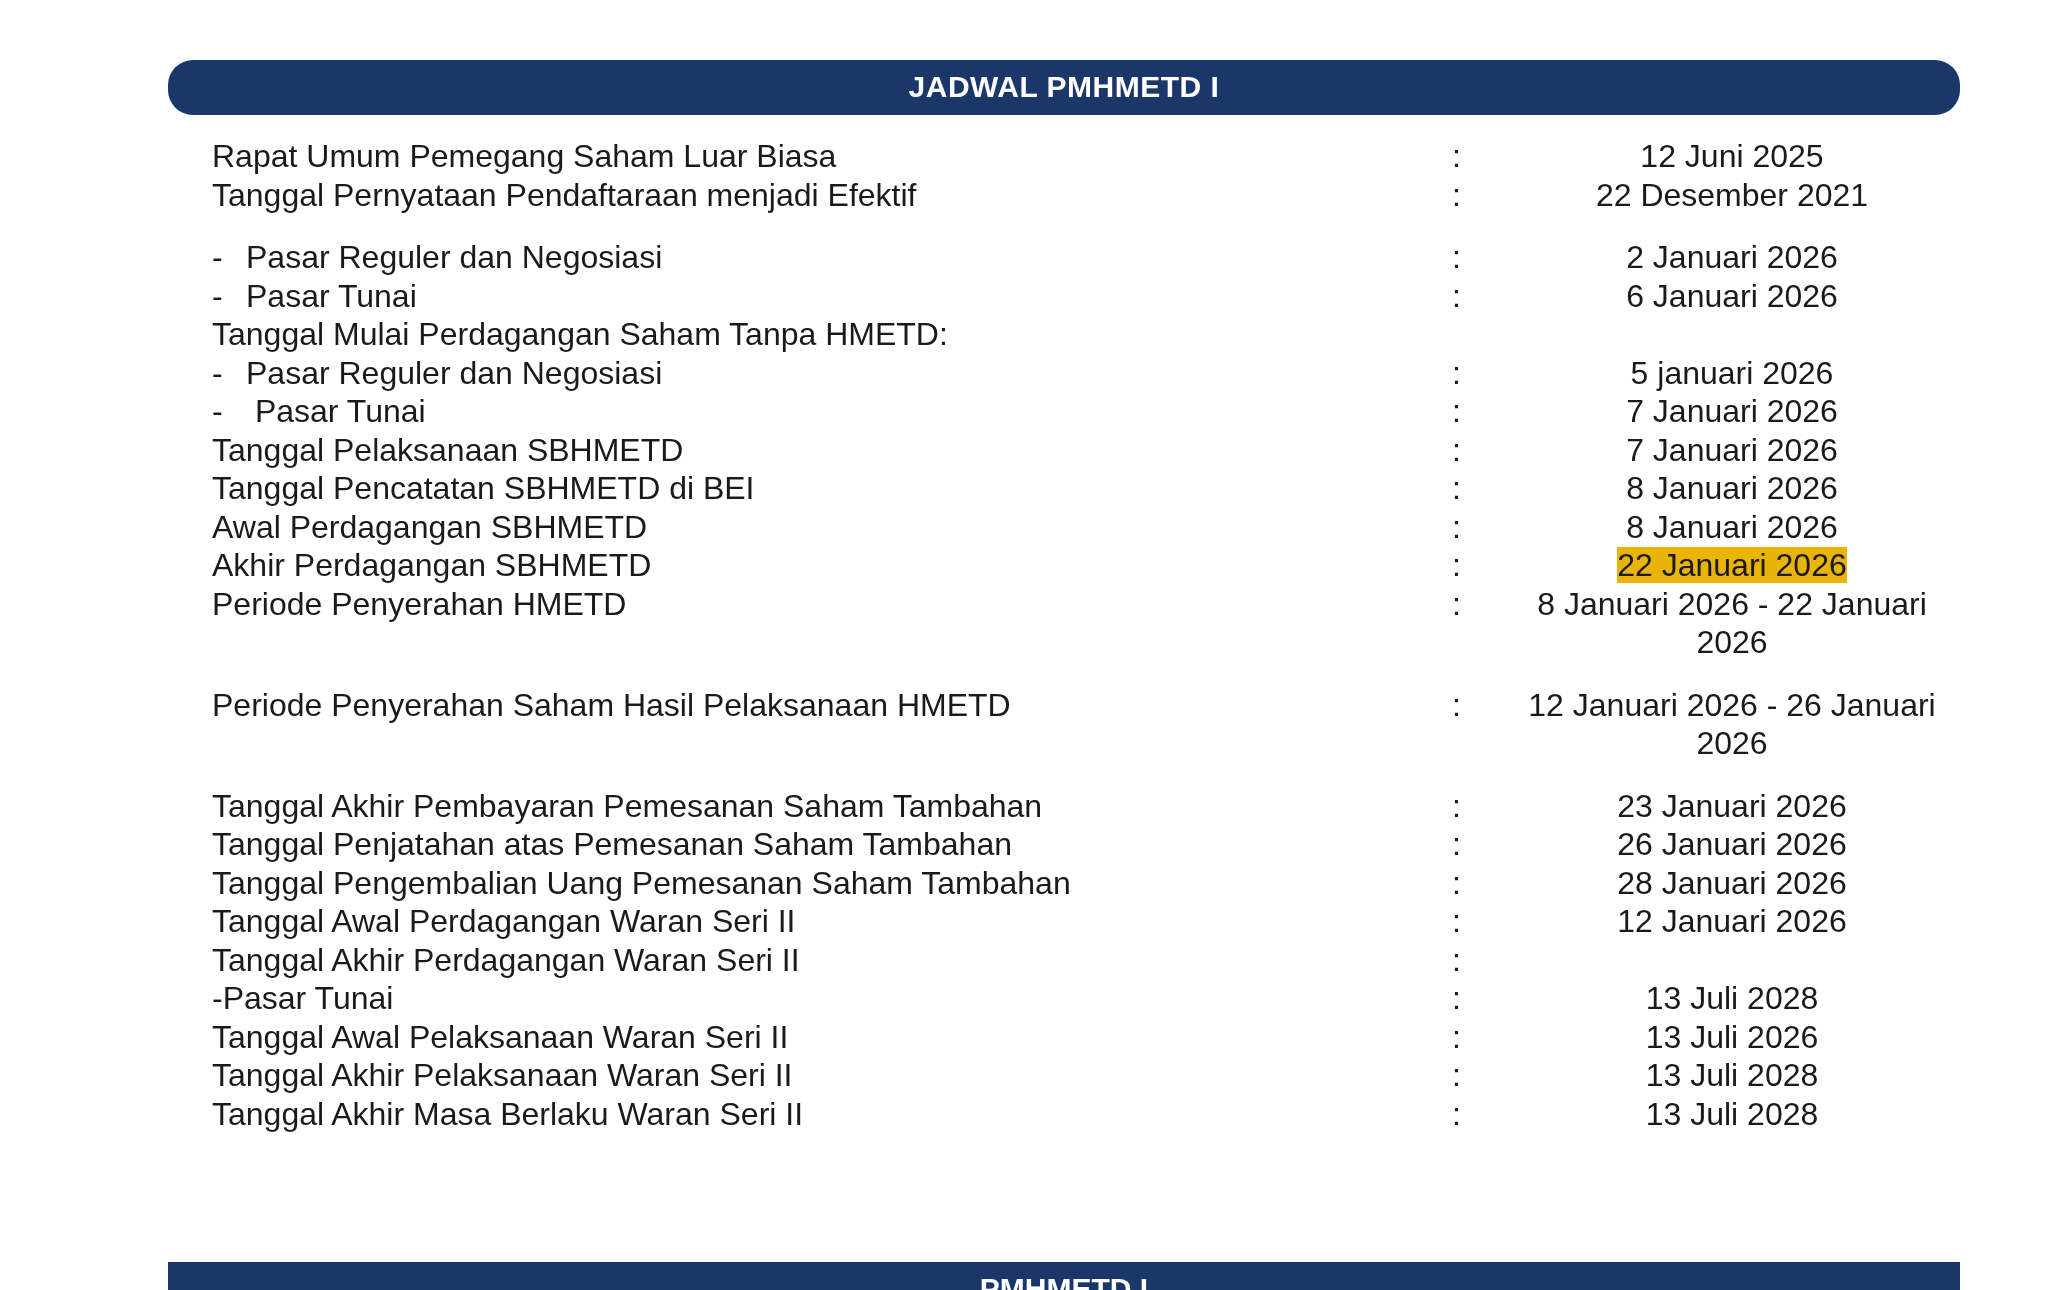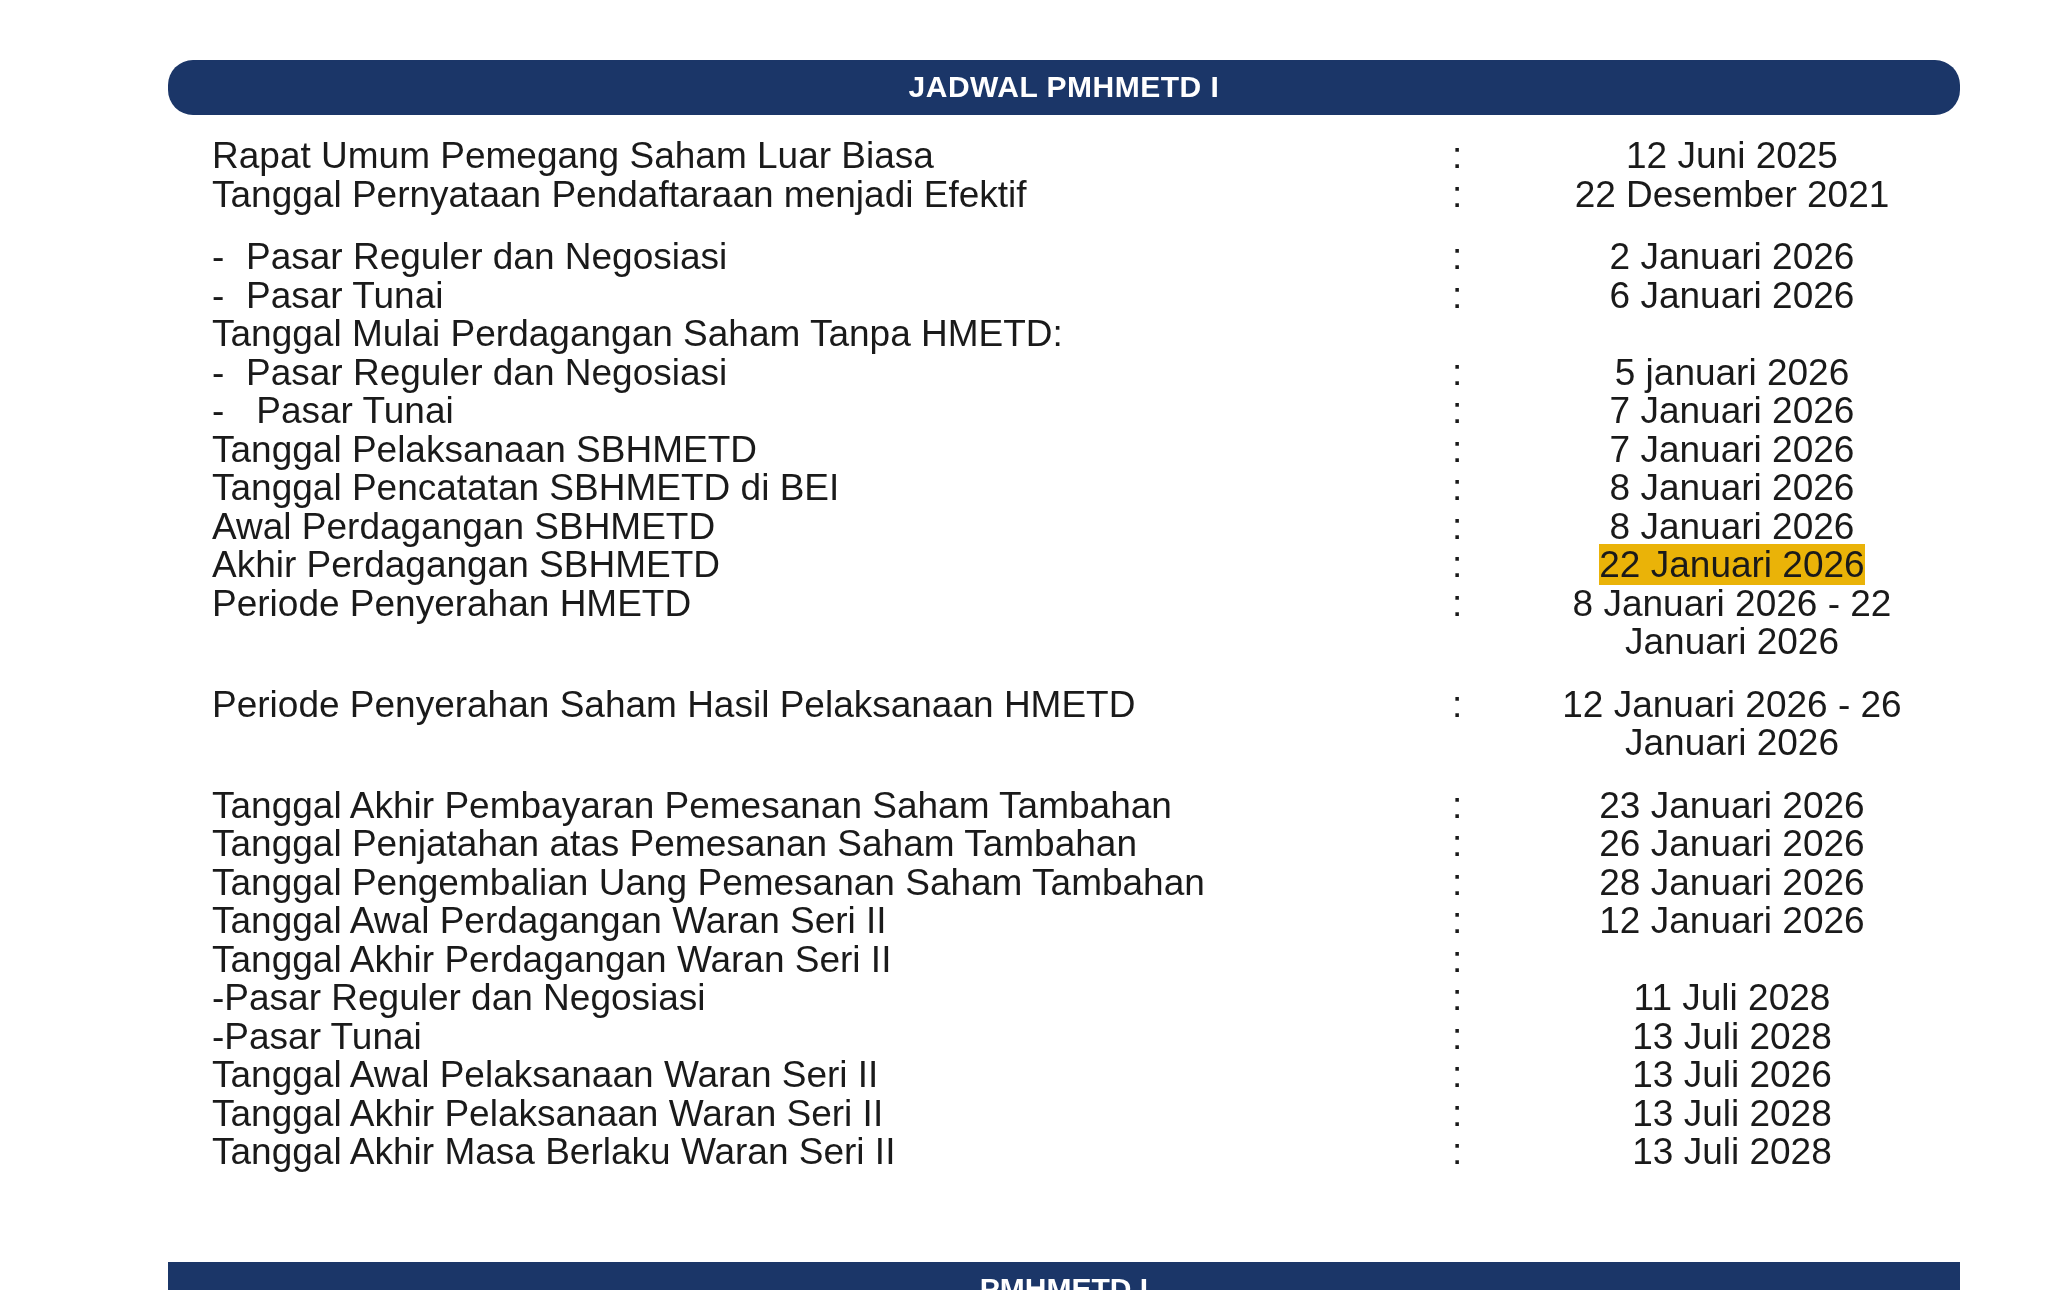--- a/index.html
+++ b/index.html
@@ -37,21 +37,21 @@
     border-radius: 25px;
   }
   .schedule {
     margin-top: 22px;
     padding-left: 44px;
     padding-right: 8px;
   }
   table.sched {
     border-collapse: collapse;
     width: 100%;
-    font-size: 37px;
+    font-size: 32px;
     color: #1a1a1a;
   }
   table.sched td {
     padding: 0;
     vertical-align: top;
     line-height: 38.5px;
     white-space: pre-wrap;
   }
   td.label {
     width: 1240px;
@@ -199,25 +199,20 @@
               <td class="label"><span>Tanggal Awal Perdagangan Waran Seri II</span></td>
               <td class="colon">:</td>
               <td class="value"><span>12 Januari 2026</span></td>
             </tr>
             <tr>
               <td class="label"><span>Tanggal Akhir Perdagangan Waran Seri II</span></td>
               <td class="colon">:</td>
               <td class="value"><span></span></td>
             </tr>
             <tr>
-              <td class="label"><span>-Pasar Reguler dan Negosiasi</span></td>
-              <td class="colon">:</td>
-              <td class="value"><span>11 Juli 2028</span></td>
-            </tr>
-            <tr>
               <td class="label"><span>-Pasar Tunai</span></td>
               <td class="colon">:</td>
               <td class="value"><span>13 Juli 2028</span></td>
             </tr>
             <tr>
               <td class="label"><span>Tanggal Awal Pelaksanaan Waran Seri II</span></td>
               <td class="colon">:</td>
               <td class="value"><span>13 Juli 2026</span></td>
             </tr>
             <tr>

